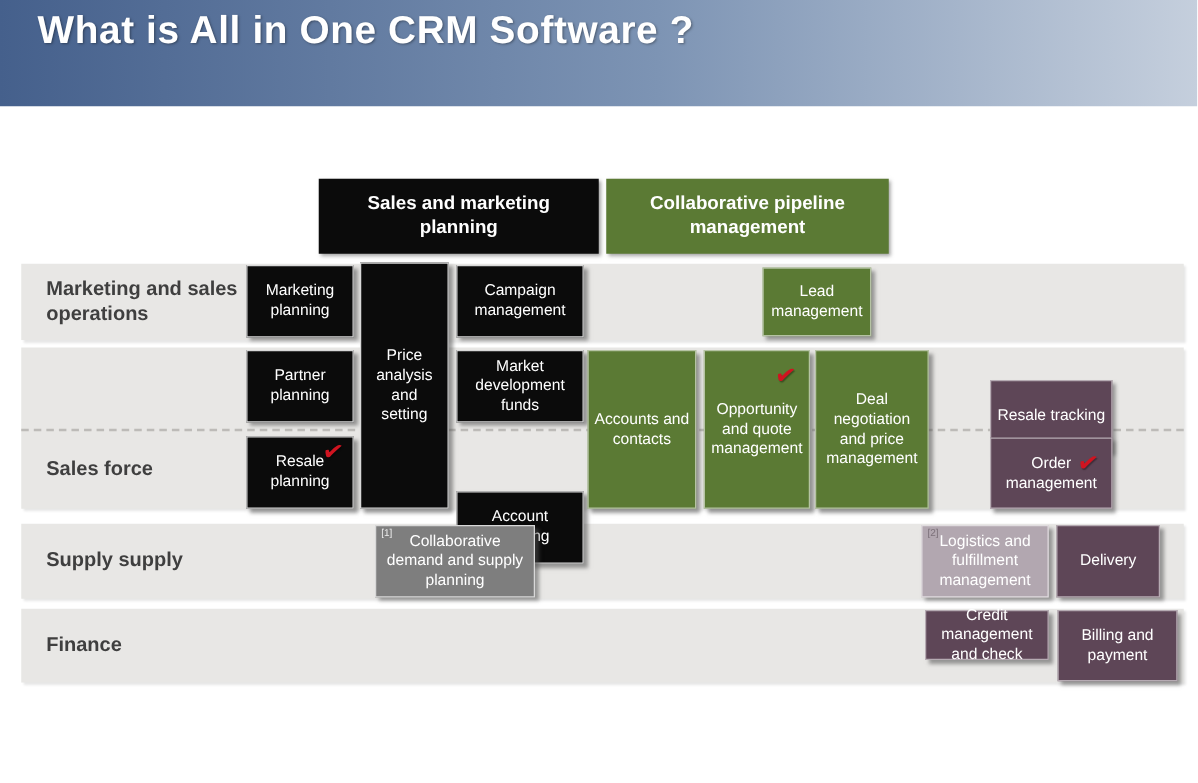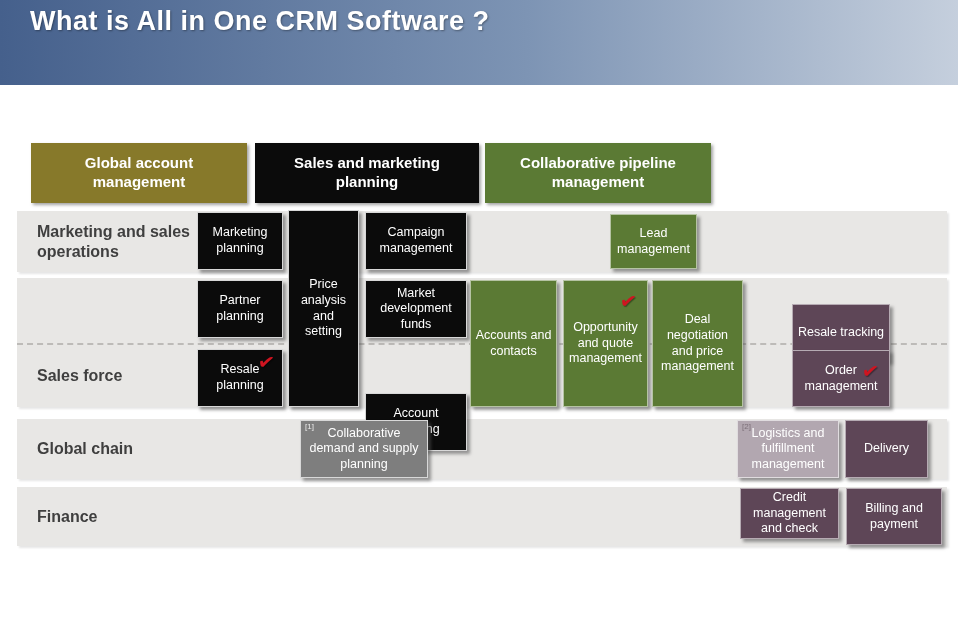--- a/index.html
+++ b/index.html
@@ -8,21 +8,21 @@
     background:#ffffff;
     font-family:"Liberation Sans","DejaVu Sans",sans-serif;
   }
   
   .top-banner{
     position:absolute;left:0;top:0;width:958px;height:85px;
     background:linear-gradient(90deg,var(--c-header-gradient-start,#45608c) 0%,#7d94b4 55%,var(--c-header-gradient-end,#c5cfdd) 100%);
   }
   .top-banner h1{
     margin:0;position:absolute;left:30px;top:6px;
-    color:#ffffff;font-size:27px;font-weight:bold;letter-spacing:0.5px;
+    color:#ffffff;font-size:31px;font-weight:bold;letter-spacing:0.5px;
     text-shadow:1px 1px 2px rgba(0,0,0,0.35);
     white-space:nowrap;
   }
   
   .col-head{
     position:absolute;top:143px;height:60px;
     display:flex;align-items:center;justify-content:center;text-align:center;
     color:#fff;font-size:15px;font-weight:bold;line-height:1.25;
     box-shadow:2px 2px 3px rgba(90,90,90,0.55);
     padding:0 10px;box-sizing:border-box;
@@ -92,51 +92,48 @@
   .b-opportunity{left:563px;top:280px;width:85px;height:127px;}
   .b-deal{left:652px;top:280px;width:91px;height:127px;}
   .b-resale{left:792px;top:280px;width:98px;height:58px;margin-top:24px;}
   .b-sales-planning{left:197px;top:349px;width:86px;height:58px;}
   .b-account-planning{left:365px;top:349px;width:102px;height:58px;margin-top:44px;}
   .b-order{left:792px;top:350px;width:98px;height:57px;}
   .b-collab-demand{left:300px;top:420px;width:128px;height:58px;}
   .b-logistics{left:737px;top:420px;width:102px;height:58px;}
   .b-delivery{left:845px;top:420px;width:83px;height:58px;}
   .b-budgeting{left:368px;top:488px;width:100px;height:57px;}
-  .b-credit{left:740px;top:488px;width:99px;height:51px;}
+  .b-credit{left:740px;top:488px;width:99px;height:40px;}
   .b-billing{left:846px;top:488px;width:96px;height:57px;}
 </style>
 </head>
 <body>
 
 <div class="slide">
 
   <div class="top-banner">
     <h1>What is All in One CRM Software ?</h1>
   </div>
 
-  <div class="col-head col-olive">
-      <span>Global account management</span>
-    </div>
   <div class="col-head col-black">
       <span>Sales and marketing planning</span>
     </div>
   <div class="col-head col-green">
       <span>Collaborative pipeline management</span>
     </div>
 
   <div class="band band-a"></div>
   <div class="band band-b"></div>
   <div class="band band-c"></div>
   <div class="band band-d"></div>
   <div class="dash-sep"></div>
 
   <div class="row-label rl-a">Marketing and sales operations</div>
   <div class="row-label rl-b2">Sales force</div>
-  <div class="row-label rl-c">Global chain</div>
+  <div class="row-label rl-c">Supply supply</div>
   <div class="row-label rl-d">Finance</div>
 
   <div class="box box-black b-marketing-planning">
       <span>Marketing planning</span>
     </div>
   <div class="box box-black tall b-price-analysis">
       <span>Price analysis and setting</span>
     </div>
   <div class="box box-black b-campaign">
       <span>Campaign management</span>

